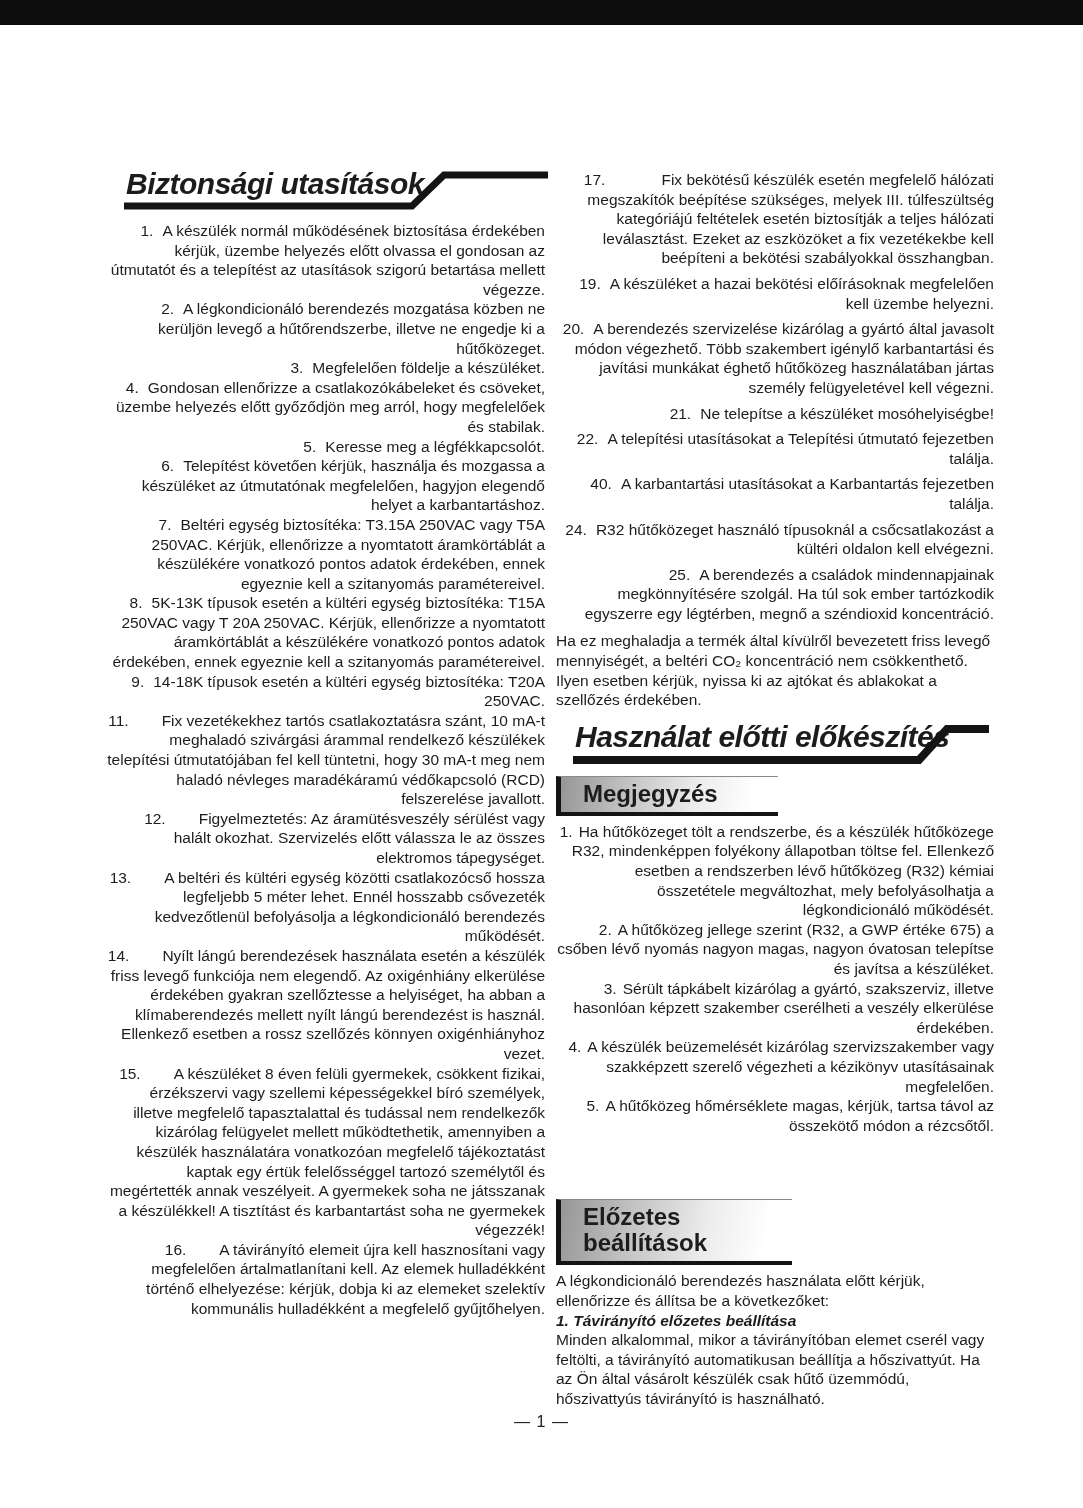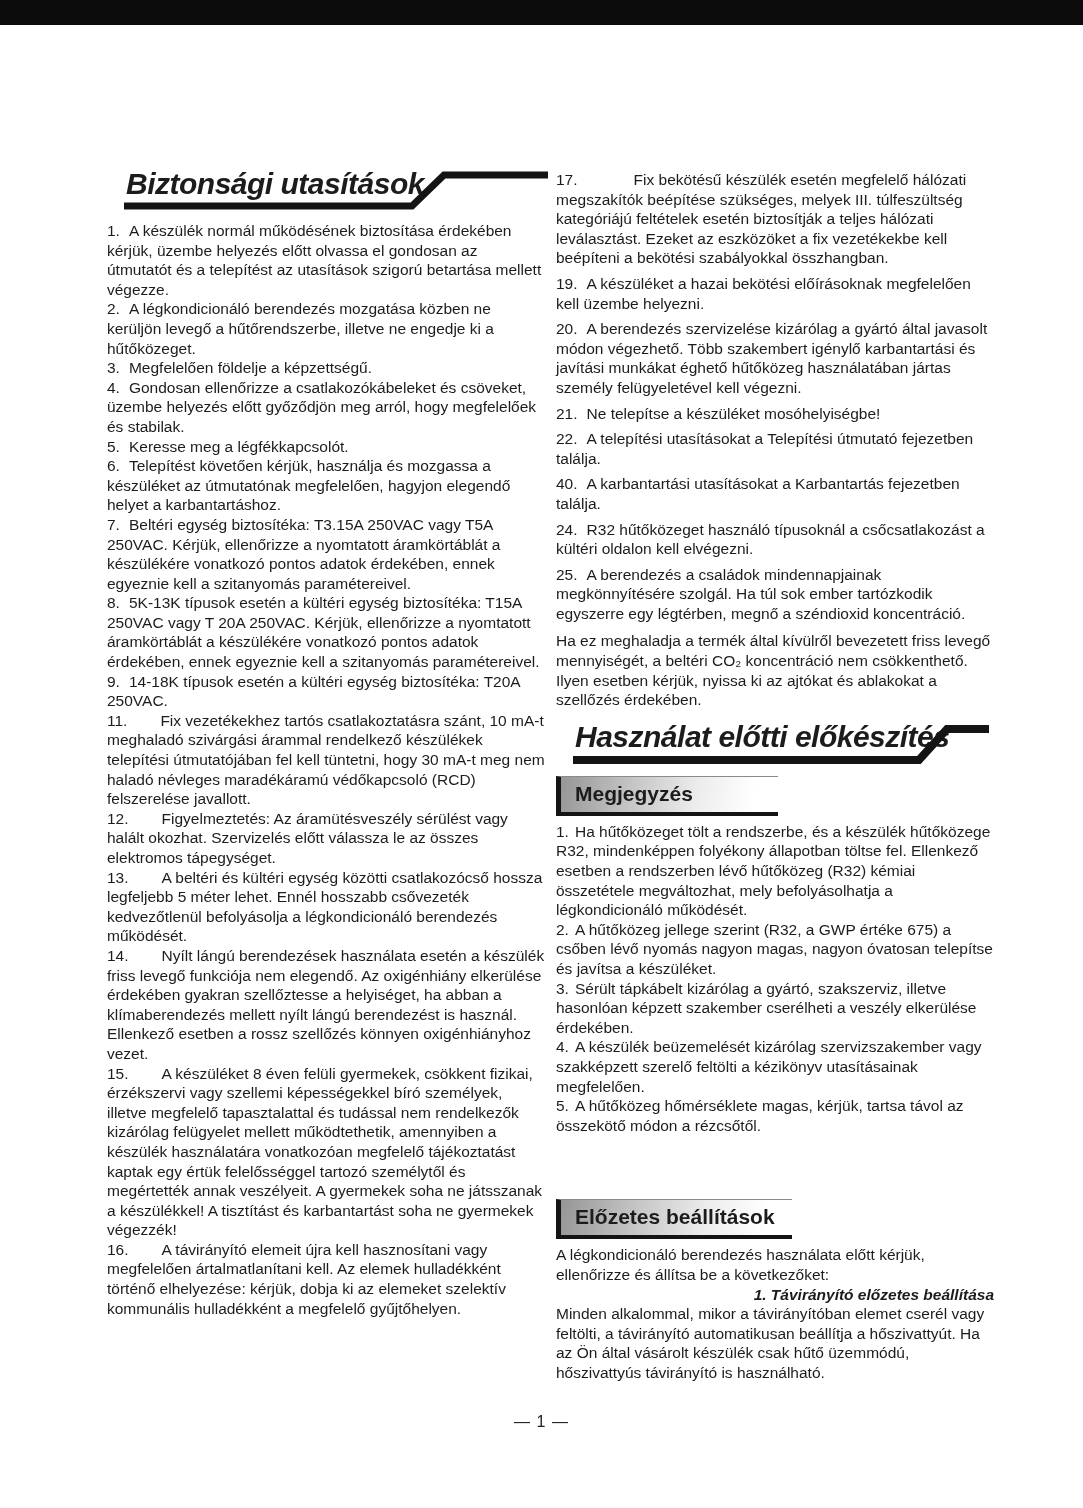--- a/index.html
+++ b/index.html
@@ -29,49 +29,49 @@
   .title-block{position:relative;height:46px;margin:0 0 8px 16px;}
   .title-block h1{
     margin:0;padding:0 0 0 3px;
     font-style:italic;font-weight:bold;
     font-size:30px;line-height:34px;
     letter-spacing:-0.5px;
     white-space:nowrap;
   }
   .swoosh{position:absolute;left:0;top:0;overflow:visible;}
 
-  .item{margin:0;padding:0;}
+  .item{margin:0;padding:0;text-align:right;}
   .col-right .para-gap{margin:0 0 6px 0;}
   .num{white-space:nowrap;}
   .gap{display:inline-block;height:1px;vertical-align:baseline;}
   .sp-xs{width:6px;}
   .sp-s{width:9px;}
   .sp-m{width:33px;}
   .sp-l{width:56px;}
 
   .closing{margin:8px 0 10px 0;}
 
   .section-box{
     width:222px;
     box-sizing:border-box;
     margin:10px 16px 6px 0;
-    padding:4px 12px 5px 14px;
+    padding:4px 12px 5px 22px;
     font-weight:bold;
-    font-size:21px;
+    font-size:24px;
     line-height:26px;
     border-left:5px solid #141414;
     border-bottom:4px solid #141414;
     border-top:1px solid #8a8a8a;
     background:linear-gradient(100deg,#969696 0%,#c2c2c2 30%,#ececec 62%,#ffffff 88%);
   }
   .presets-box{margin-top:64px;width:236px;}
 
   .notes .item{margin:0;}
   .presets-intro{margin:4px 0 0 0;}
-  .presets-sub{margin:0;font-weight:bold;font-style:italic;text-align:right;}
+  .presets-sub{margin:0;font-weight:bold;font-style:italic;}
   .presets-text{margin:0;}
 
   .footer{
     position:absolute;top:1413px;left:0;width:1083px;
     text-align:center;font-size:16px;letter-spacing:1px;color:#222;
     font-family:"Liberation Sans", sans-serif;
   }
 </style>
 </head>
 <body>
@@ -83,21 +83,21 @@
   <div class="col col-left">
     <div class="title-block">
       <svg class="swoosh" width="438" height="46" viewBox="0 0 438 46">
         <polyline points="1,39 289,39 321,8 425,8" fill="none" stroke="#141414" stroke-width="7"></polyline>
       </svg>
       <h1>Biztonsági utasítások</h1>
     </div>
     <div>
         <p class="item"><span class="num">1.</span><span class="gap sp-s"></span><span class="txt">A készülék normál működésének biztosítása érdekében kérjük, üzembe helyezés előtt olvassa el gondosan az útmutatót és a telepítést az utasítások szigorú betartása mellett végezze.</span></p>
         <p class="item"><span class="num">2.</span><span class="gap sp-s"></span><span class="txt">A légkondicionáló berendezés mozgatása közben ne kerüljön levegő a hűtőrendszerbe, illetve ne engedje ki a hűtőközeget.</span></p>
-        <p class="item"><span class="num">3.</span><span class="gap sp-s"></span><span class="txt">Megfelelően földelje a képzettségű.</span></p>
+        <p class="item"><span class="num">3.</span><span class="gap sp-s"></span><span class="txt">Megfelelően földelje a készüléket.</span></p>
         <p class="item"><span class="num">4.</span><span class="gap sp-s"></span><span class="txt">Gondosan ellenőrizze a csatlakozókábeleket és csöveket, üzembe helyezés előtt győződjön meg arról, hogy megfelelőek és stabilak.</span></p>
         <p class="item"><span class="num">5.</span><span class="gap sp-s"></span><span class="txt">Keresse meg a légfékkapcsolót.</span></p>
         <p class="item"><span class="num">6.</span><span class="gap sp-s"></span><span class="txt">Telepítést követően kérjük, használja és mozgassa a készüléket az útmutatónak megfelelően, hagyjon elegendő helyet a karbantartáshoz.</span></p>
         <p class="item"><span class="num">7.</span><span class="gap sp-s"></span><span class="txt">Beltéri egység biztosítéka: T3.15A 250VAC vagy T5A 250VAC. Kérjük, ellenőrizze a nyomtatott áramkörtáblát a készülékére vonatkozó pontos adatok érdekében, ennek egyeznie kell a szitanyomás paramétereivel.</span></p>
         <p class="item"><span class="num">8.</span><span class="gap sp-s"></span><span class="txt">5K-13K típusok esetén a kültéri egység biztosítéka: T15A 250VAC vagy T 20A 250VAC. Kérjük, ellenőrizze a nyomtatott áramkörtáblát a készülékére vonatkozó pontos adatok érdekében, ennek egyeznie kell a szitanyomás paramétereivel.</span></p>
         <p class="item"><span class="num">9.</span><span class="gap sp-s"></span><span class="txt">14-18K típusok esetén a kültéri egység biztosítéka: T20A 250VAC.</span></p>
         <p class="item"><span class="num">11.</span><span class="gap sp-m"></span><span class="txt">Fix vezetékekhez tartós csatlakoztatásra szánt, 10 mA-t meghaladó szivárgási árammal rendelkező készülékek telepítési útmutatójában fel kell tüntetni, hogy 30 mA-t meg nem haladó névleges maradékáramú védőkapcsoló (RCD) felszerelése javallott.</span></p>
         <p class="item"><span class="num">12.</span><span class="gap sp-m"></span><span class="txt">Figyelmeztetés: Az áramütésveszély sérülést vagy halált okozhat. Szervizelés előtt válassza le az összes elektromos tápegységet.</span></p>
         <p class="item"><span class="num">13.</span><span class="gap sp-m"></span><span class="txt">A beltéri és kültéri egység közötti csatlakozócső hossza legfeljebb 5 méter lehet. Ennél hosszabb csővezeték kedvezőtlenül befolyásolja a légkondicionáló berendezés működését.</span></p>
         <p class="item"><span class="num">14.</span><span class="gap sp-m"></span><span class="txt">Nyílt lángú berendezések használata esetén a készülék friss levegő funkciója nem elegendő. Az oxigénhiány elkerülése érdekében gyakran szellőztesse a helyiséget, ha abban a klímaberendezés mellett nyílt lángú berendezést is használ. Ellenkező esetben a rossz szellőzés könnyen oxigénhiányhoz vezet.</span></p>
@@ -126,21 +126,21 @@
       </svg>
       <h1>Használat előtti előkészítés</h1>
     </div>
 
     <div class="section-box">Megjegyzés</div>
 
     <div class="notes">
         <p class="item"><span class="num">1.</span><span class="gap sp-xs"></span><span class="txt">Ha hűtőközeget tölt a rendszerbe, és a készülék hűtőközege R32, mindenképpen folyékony állapotban töltse fel. Ellenkező esetben a rendszerben lévő hűtőközeg (R32) kémiai összetétele megváltozhat, mely befolyásolhatja a légkondicionáló működését.</span></p>
         <p class="item"><span class="num">2.</span><span class="gap sp-xs"></span><span class="txt">A hűtőközeg jellege szerint (R32, a GWP értéke 675) a csőben lévő nyomás nagyon magas, nagyon óvatosan telepítse és javítsa a készüléket.</span></p>
         <p class="item"><span class="num">3.</span><span class="gap sp-xs"></span><span class="txt">Sérült tápkábelt kizárólag a gyártó, szakszerviz, illetve hasonlóan képzett szakember cserélheti a veszély elkerülése érdekében.</span></p>
-        <p class="item"><span class="num">4.</span><span class="gap sp-xs"></span><span class="txt">A készülék beüzemelését kizárólag szervizszakember vagy szakképzett szerelő feltölti a kézikönyv utasításainak megfelelően.</span></p>
+        <p class="item"><span class="num">4.</span><span class="gap sp-xs"></span><span class="txt">A készülék beüzemelését kizárólag szervizszakember vagy szakképzett szerelő végezheti a kézikönyv utasításainak megfelelően.</span></p>
         <p class="item"><span class="num">5.</span><span class="gap sp-xs"></span><span class="txt">A hűtőközeg hőmérséklete magas, kérjük, tartsa távol az összekötő módon a rézcsőtől.</span></p>
       </div>
 
     <div class="section-box presets-box">Előzetes beállítások</div>
 
     <p class="presets-intro">A légkondicionáló berendezés használata előtt kérjük, ellenőrizze és állítsa be a következőket:</p>
     <p class="presets-sub">1. Távirányító előzetes beállítása</p>
     <p class="presets-text">Minden alkalommal, mikor a távirányítóban elemet cserél vagy feltölti, a távirányító automatikusan beállítja a hőszivattyút. Ha az Ön által vásárolt készülék csak hűtő üzemmódú, hőszivattyús távirányító is használható.</p>
   </div>
 

